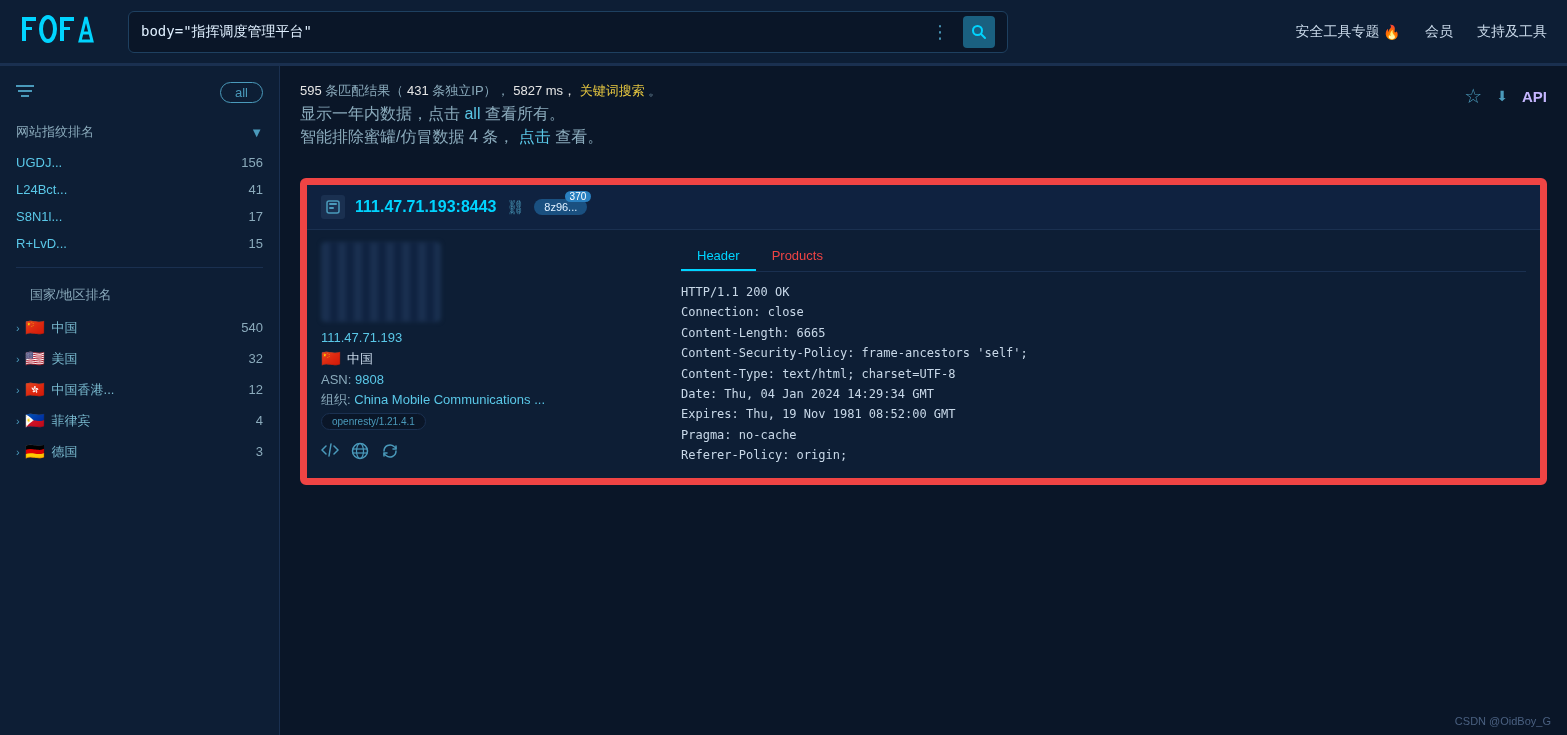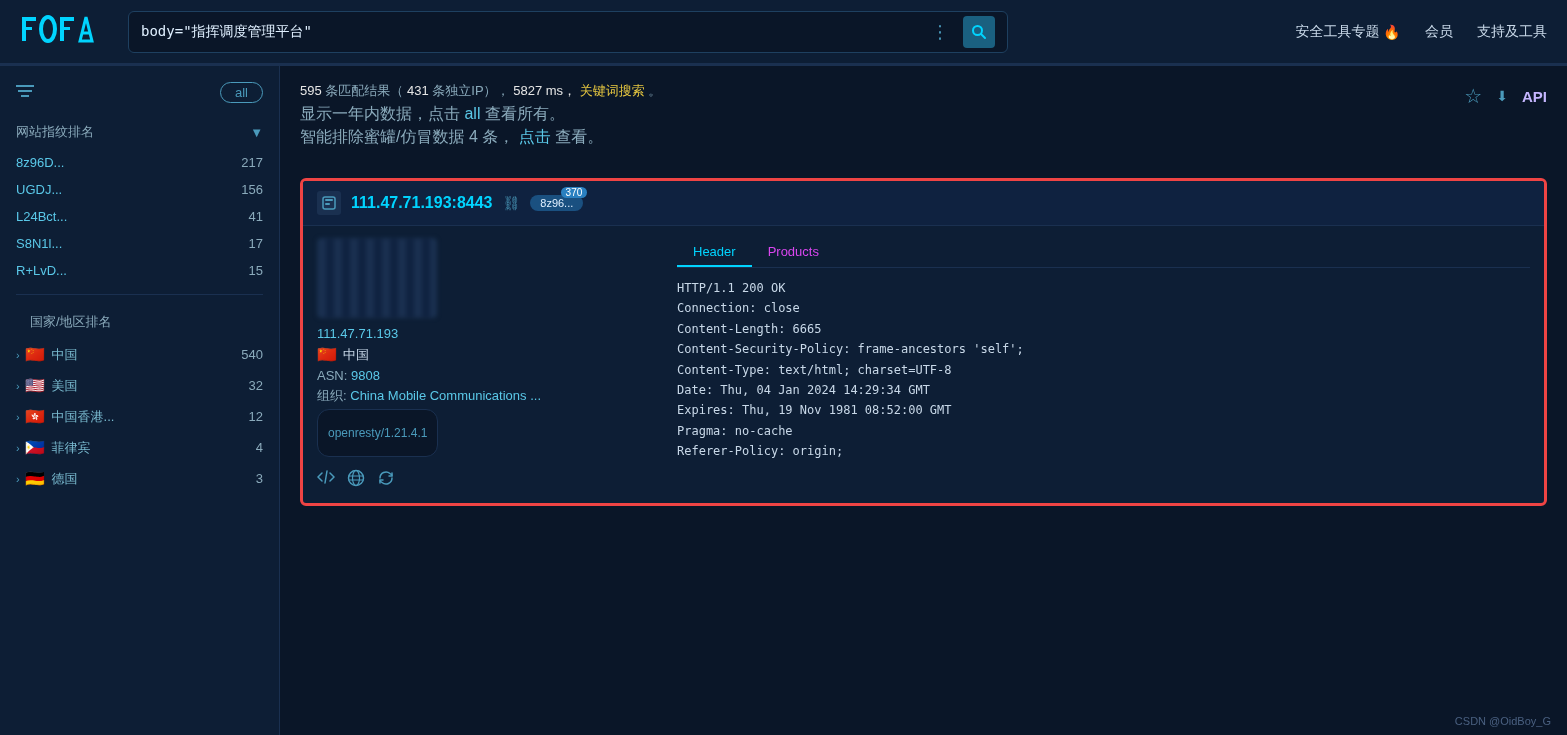--- a/index.html
+++ b/index.html
@@ -286,21 +286,21 @@
 
     .api-btn {
       color: #c4b5fd;
       font-size: 15px;
       font-weight: bold;
     }
 
     
     .result-card {
       background: #0d1e35;
-      border: 3px solid #ef4444;
+      border: 7px solid #ef4444;
       border-radius: 6px;
       margin-bottom: 13px;
       overflow: hidden;
     }
 
     .card-header {
       display: flex;
       align-items: center;
       padding: 10px 14px;
       background: #0f2240;
@@ -425,25 +425,25 @@
 
     .card-date {
       font-size: 13px;
       color: #c8d8e8;
       font-weight: bold;
       margin-bottom: 8px;
     }
 
     .card-server {
       color: #4a9abb;
-      font-size: 12px;
+      font-size: 10px;
       background: #0a1628;
       border: 1px solid #1a3050;
       border-radius: 12px;
-      padding: 16px 10px;
+      padding: 2px 10px;
       display: inline-block;
       margin-bottom: 8px;
       cursor: pointer;
     }
 
     .card-action-icons {
       display: flex;
       gap: 12px;
       margin-top: 4px;
     }
@@ -462,21 +462,21 @@
     .tabs {
       display: flex;
       border-bottom: 1px solid #1a3050;
       margin-bottom: 10px;
     }
 
     .tab {
       padding: 6px 16px;
       cursor: pointer;
       font-size: 13px;
-      color: #d946ef;
+      color: #ef4444;
       border-bottom: 2px solid transparent;
     }
 
     .tab.active {
       color: #00d4ff;
       border-bottom: 2px solid #00d4ff;
     }
 
     .header-content {
       font-size: 12px;
@@ -575,24 +575,20 @@
         </svg>
       </button>
       <button class="all-badge">all</button>
     </div>
 
     <div class="sidebar-section-title">
       <span>网站指纹排名</span>
       <span class="sort-icon">▼</span>
     </div>
 
-    <div class="sidebar-item">
-      <span class="label">8z96D...</span>
-      <span class="count">217</span>
-    </div>
     <div class="sidebar-item">
       <span class="label">UGDJ...</span>
       <span class="count">156</span>
     </div>
     <div class="sidebar-item">
       <span class="label">L24Bct...</span>
       <span class="count">41</span>
     </div>
     <div class="sidebar-item">
       <span class="label">S8N1l...</span>

